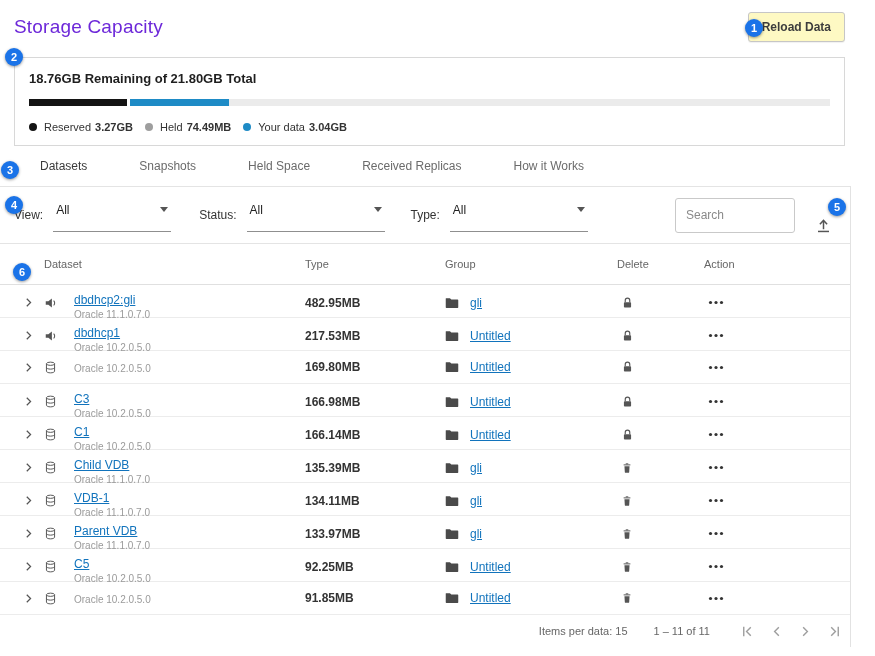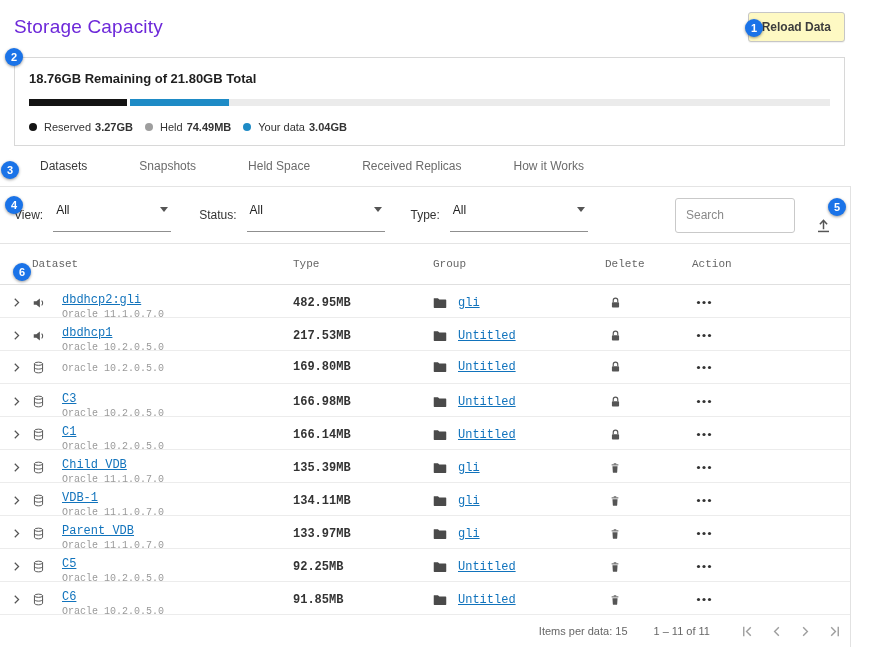--- a/index.html
+++ b/index.html
@@ -36,21 +36,21 @@
   .flabel { font-size:12px; color:#333; margin-right:10px; }
   .select { display:flex; align-items:center; justify-content:space-between; border-bottom:1px solid #8f8f8f; padding:4px 3px 14px; font-size:12px; color:#222; cursor:pointer; }
   .select.w1 { width:118px; margin-right:28px; }
   .select.w2 { width:138px; margin-right:26px; }
   .caret { width:0; height:0; border-left:4px solid transparent; border-right:4px solid transparent; border-top:5px solid #555; }
   .search { margin-left:auto; width:120px; height:35px; border:1px solid #c9c9c9; border-radius:3px; font-size:12px; padding:0 10px; color:#333; outline:none; font-family:"Liberation Sans", sans-serif; }
   .search::placeholder { color:#8a8a8a; }
   .export-btn { margin:20px 10px 0 20px; background:none; border:none; cursor:pointer; padding:0; line-height:0; }
 
   
-  .grid { display:grid; grid-template-columns:32px 30px 231px 140px 168px 87px 90px; align-items:center;font-family:Liberation Mono, monospace; }
+  .grid { display:grid; grid-template-columns:32px 30px 231px 140px 168px 87px 90px; padding-left:12px; align-items:center; }
   .thead { height:41px; font-size:11px; color:#666; border-bottom:1px solid #e0e0e0; }
   .th-dataset { grid-column:2 / 4; }
   .th-delete, .th-action { padding-left:4px; }
   .row { height:33px; border-bottom:1px solid #ececec; }
   .cell-expand { display:flex; align-items:center; justify-content:center; cursor:pointer; }
   .cell-icon { display:flex; align-items:center; }
   .name { font-size:12px; color:#1173bc; text-decoration:underline; cursor:pointer; line-height:1.1;margin-top:9px; }
   .sub { font-size:10px; color:#9a9a9a; margin-top:2px; }
   .cell-size { font-size:12px; font-weight:700; color:#333; }
   .cell-group { display:flex; align-items:center; gap:11px; }
@@ -531,21 +531,20 @@
         </span>
         <span class="cell-icon">
 
           <svg width="13" height="13" viewBox="0 0 16 16">
             <ellipse cx="8" cy="3.4" rx="5" ry="2" fill="none" stroke="#555" stroke-width="1.2"></ellipse>
             <path d="M3 3.4v9.2c0 1.1 2.2 2 5 2s5-.9 5-2V3.4" fill="none" stroke="#555" stroke-width="1.2"></path>
             <path d="M3 8c0 1.1 2.2 2 5 2s5-.9 5-2" fill="none" stroke="#555" stroke-width="1.2"></path>
           </svg>
         </span>
         <span class="cell-name">
-          <div class="name">C6</div>
           <div class="sub">Oracle 10.2.0.5.0</div>
         </span>
         <span class="cell-size">91.85MB</span>
         <span class="cell-group">
           <svg width="14" height="12" viewBox="0 0 16 14">
             <path d="M1 1.5h4.6L7.2 3h7.3a.8.8 0 0 1 .8.8v8.2a.8.8 0 0 1-.8.8H1.5a.8.8 0 0 1-.8-.8V1.8A.5.5 0 0 1 1 1.5z" fill="#4a4a4a"></path>
           </svg>
           <span class="glink">Untitled</span>
         </span>
         <span class="cell-delete">

